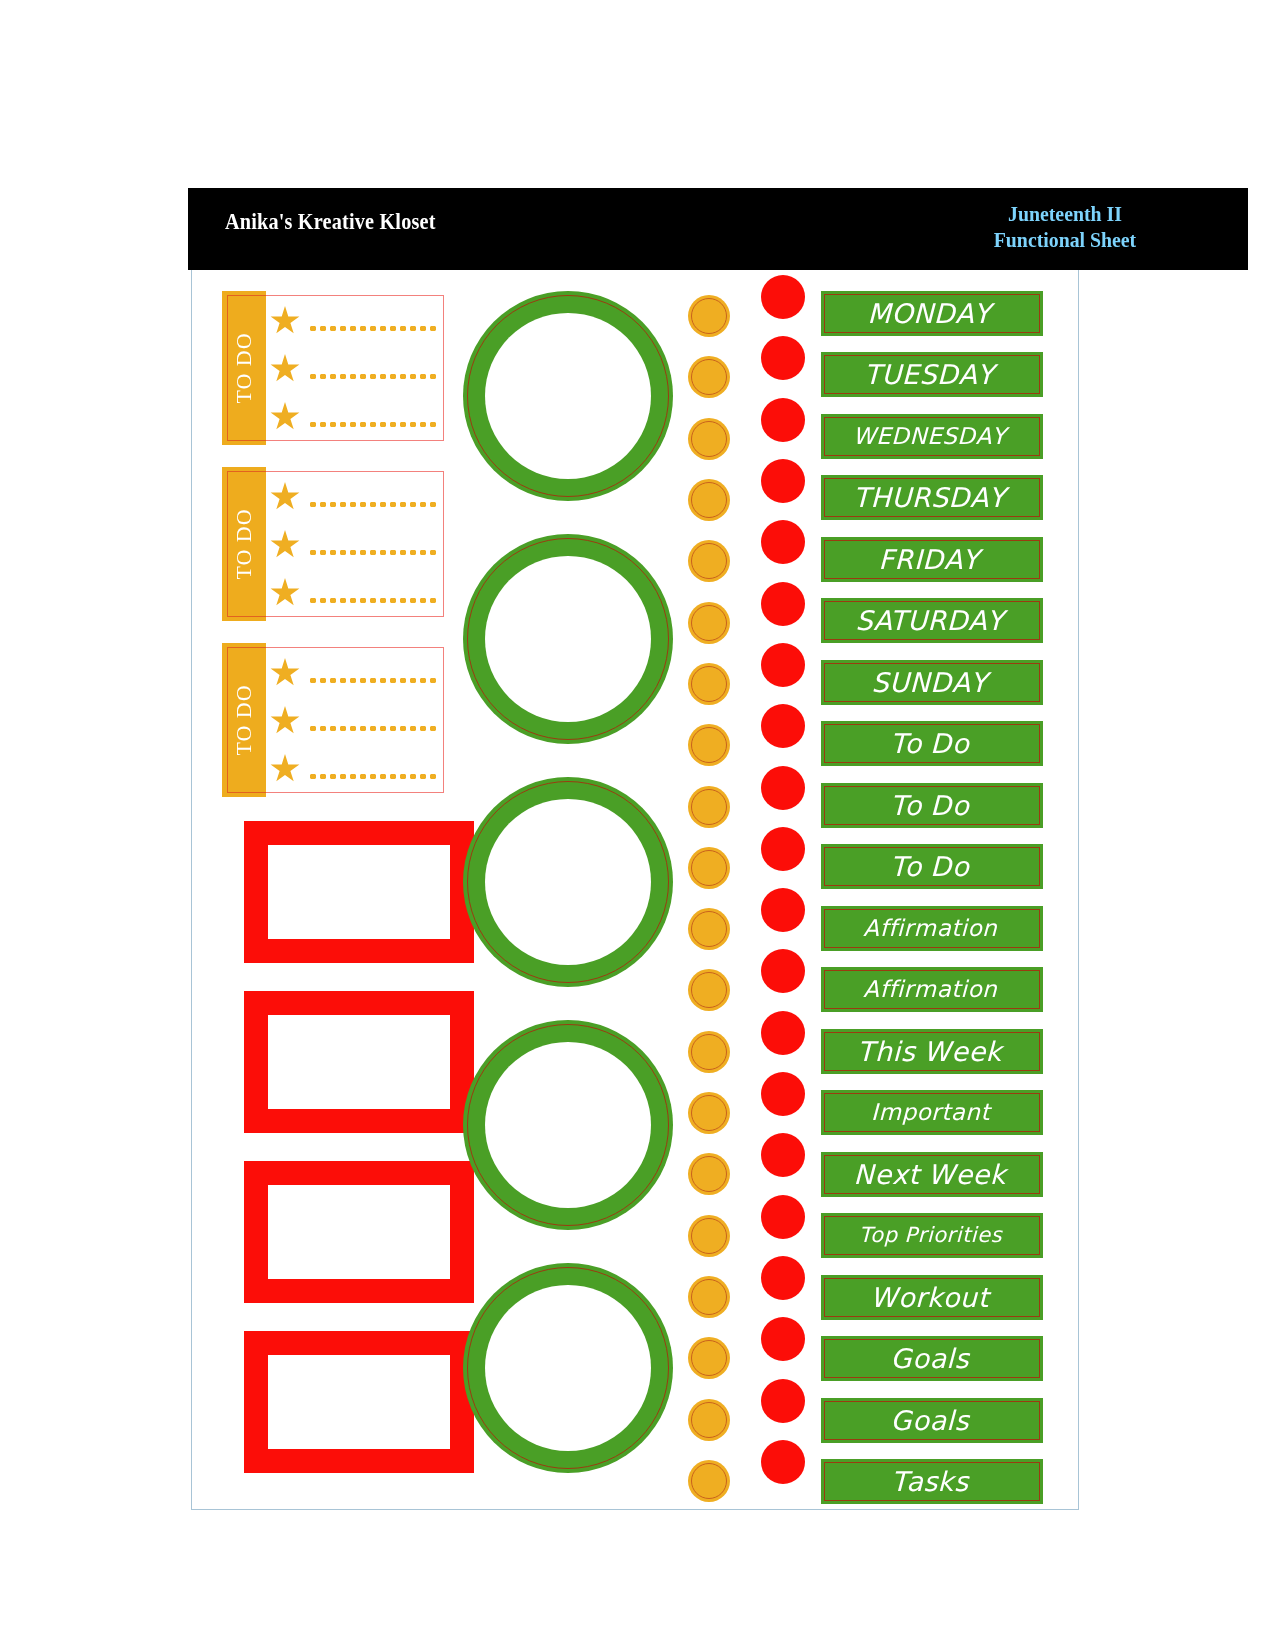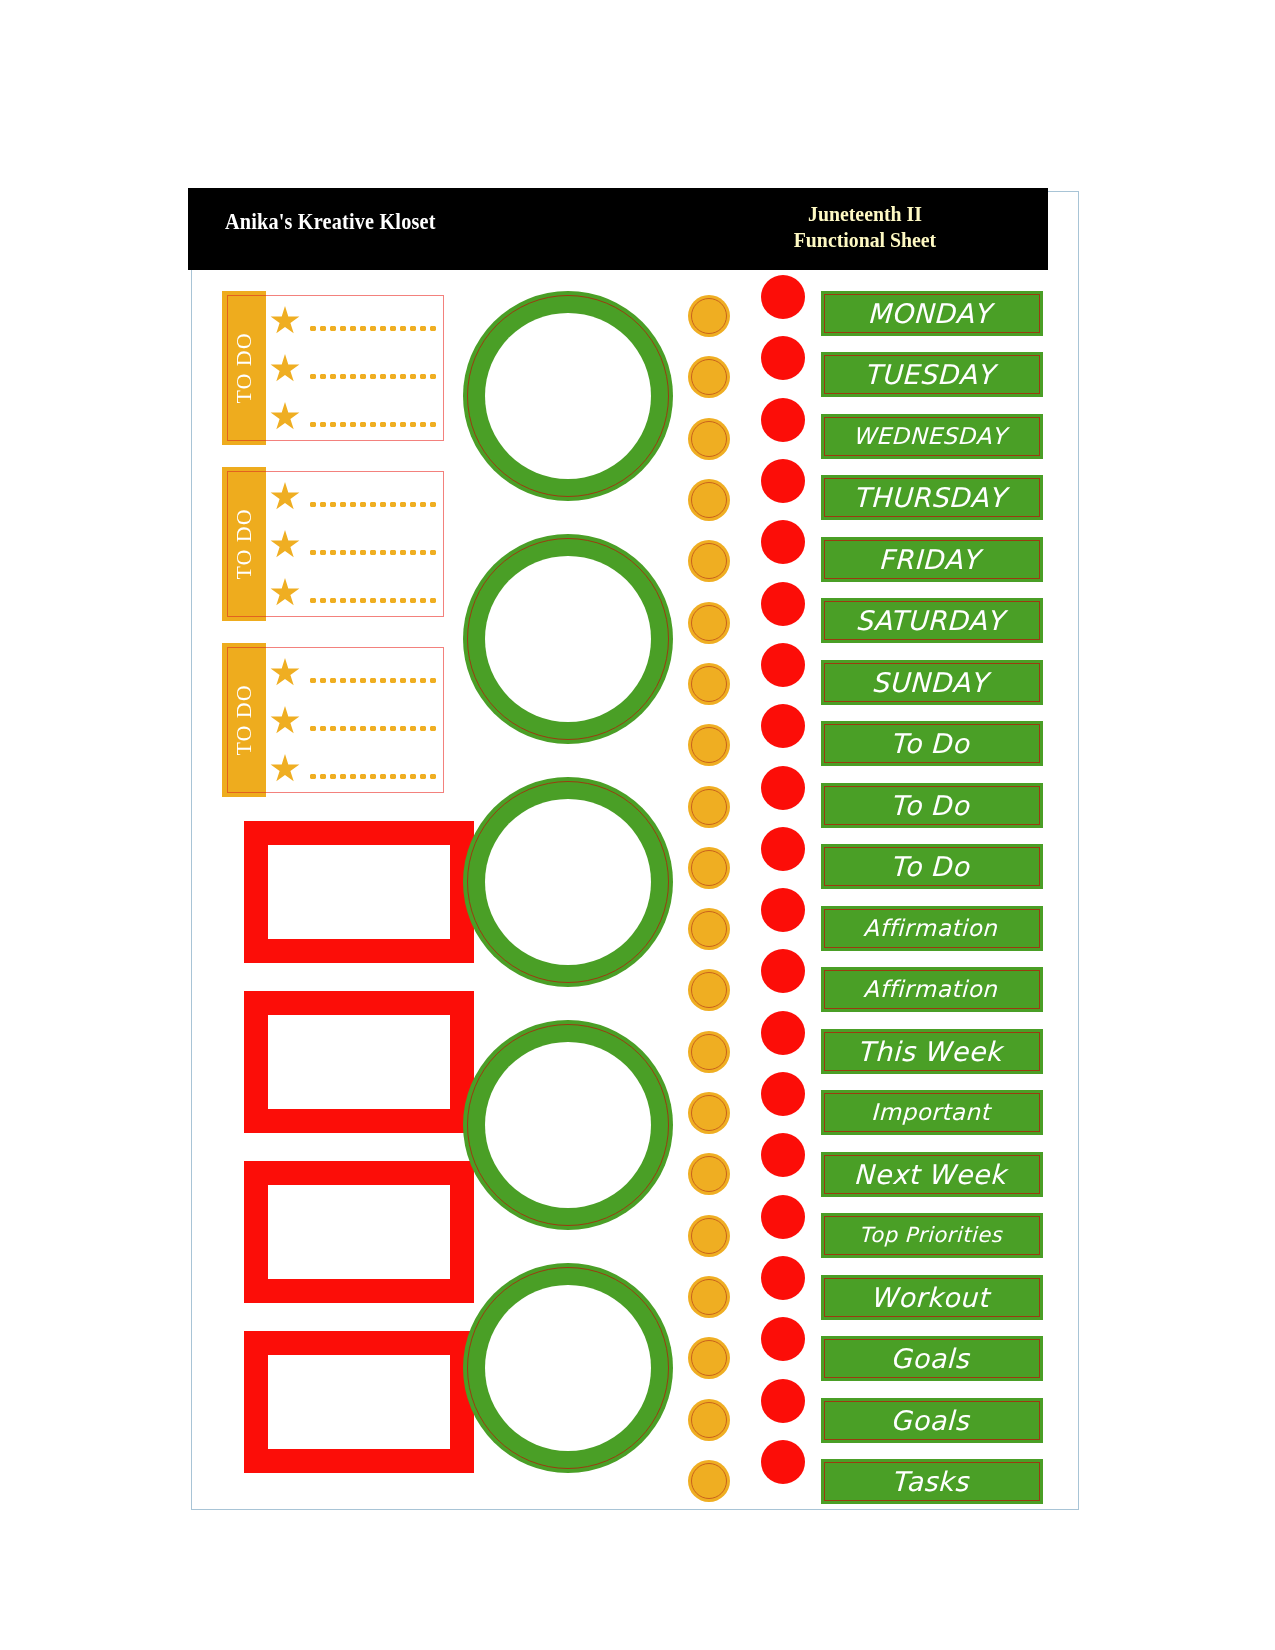--- a/index.html
+++ b/index.html
@@ -23,42 +23,42 @@
     left:0; top:0; width:100%; height:100%;
     border:1px solid #a8c4d6;
     box-sizing:border-box;
     pointer-events:none;
   }
 
   
   #header-bar{
     position:absolute;
     left:-3px; top:-3px;
-    width:860px; height:82px;
+    width:1060px; height:82px;
     background:#000000;
     box-sizing:border-box;
   }
   #brand-title{
     position:absolute;
     left:37px; top:21px;
     color:#ffffff;
     font-family:"Liberation Serif", serif;
     font-weight:bold;
     font-size:23px;
     letter-spacing:.2px;
     transform:scaleX(.88);
     transform-origin:left center;
     white-space:nowrap;
   }
   #sheet-title{
     position:absolute;
     right:18px; top:13px;
     width:330px;
     text-align:center;
-    color:#fef9c3;
+    color:#7dd3fc;
     font-family:"Liberation Serif", serif;
     font-weight:bold;
     font-size:22px;
     line-height:26px;
   }
   #sheet-title span{display:block;transform:scaleX(.9);}
 
   
   .col{position:absolute;}
 

